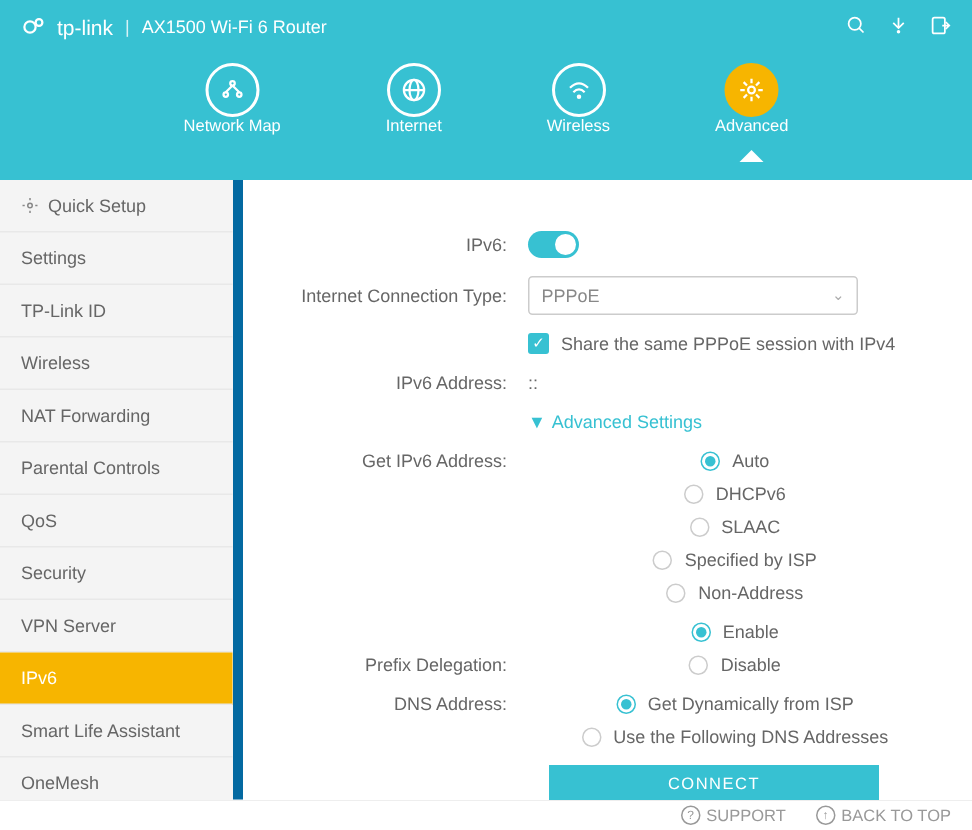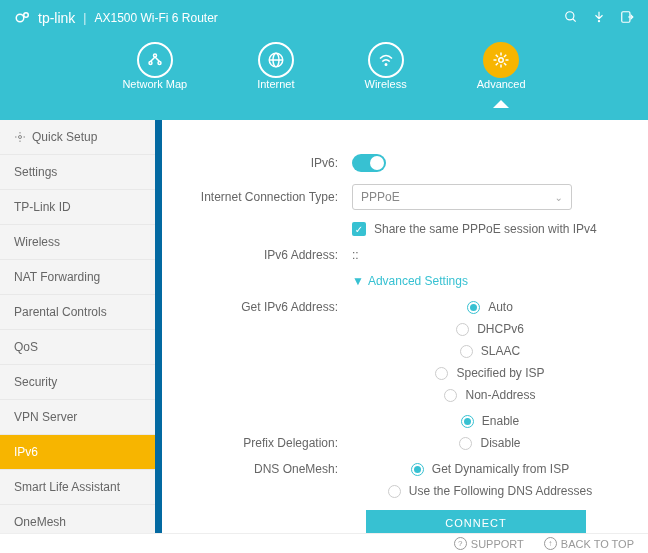--- a/index.html
+++ b/index.html
@@ -229,21 +229,21 @@
             <div class="radio checked"></div>
             <span>Enable</span>
           </div>
         <div class="radio-opt">
             <div class="radio unchecked"></div>
             <span>Disable</span>
           </div>
       </div>
     </div>
     <div class="row" style="align-items:flex-start;margin-top:4px">
-      <div class="row-label">DNS OneMesh:</div>
+      <div class="row-label">DNS Address:</div>
       <div class="row-val radio-group">
         <div class="radio-opt">
             <div class="radio checked"></div>
             <span>Get Dynamically from ISP</span>
           </div>
         <div class="radio-opt">
             <div class="radio unchecked"></div>
             <span>Use the Following DNS Addresses</span>
           </div>
       </div>

